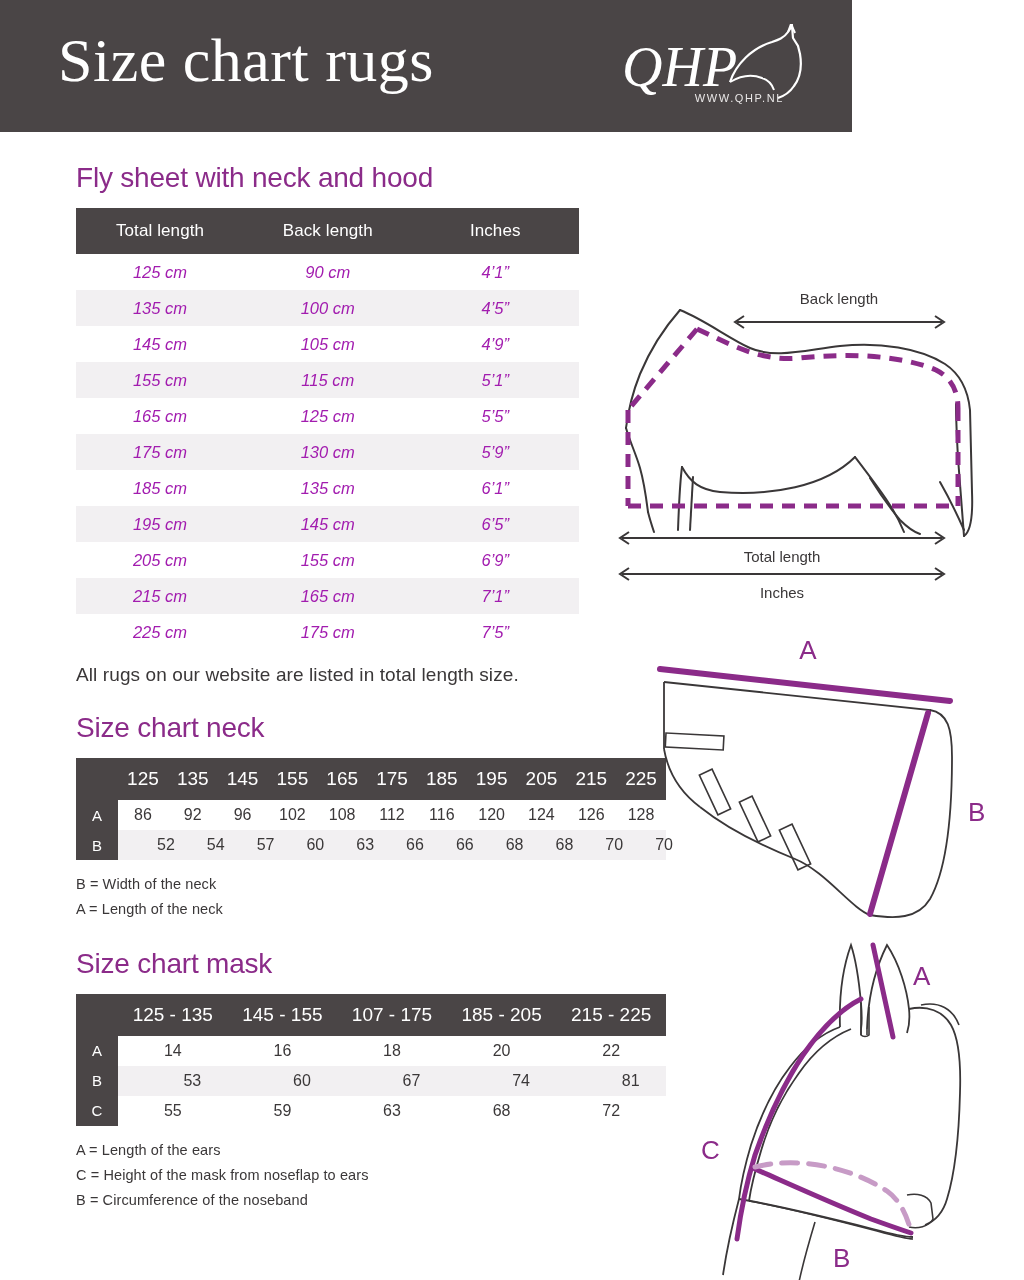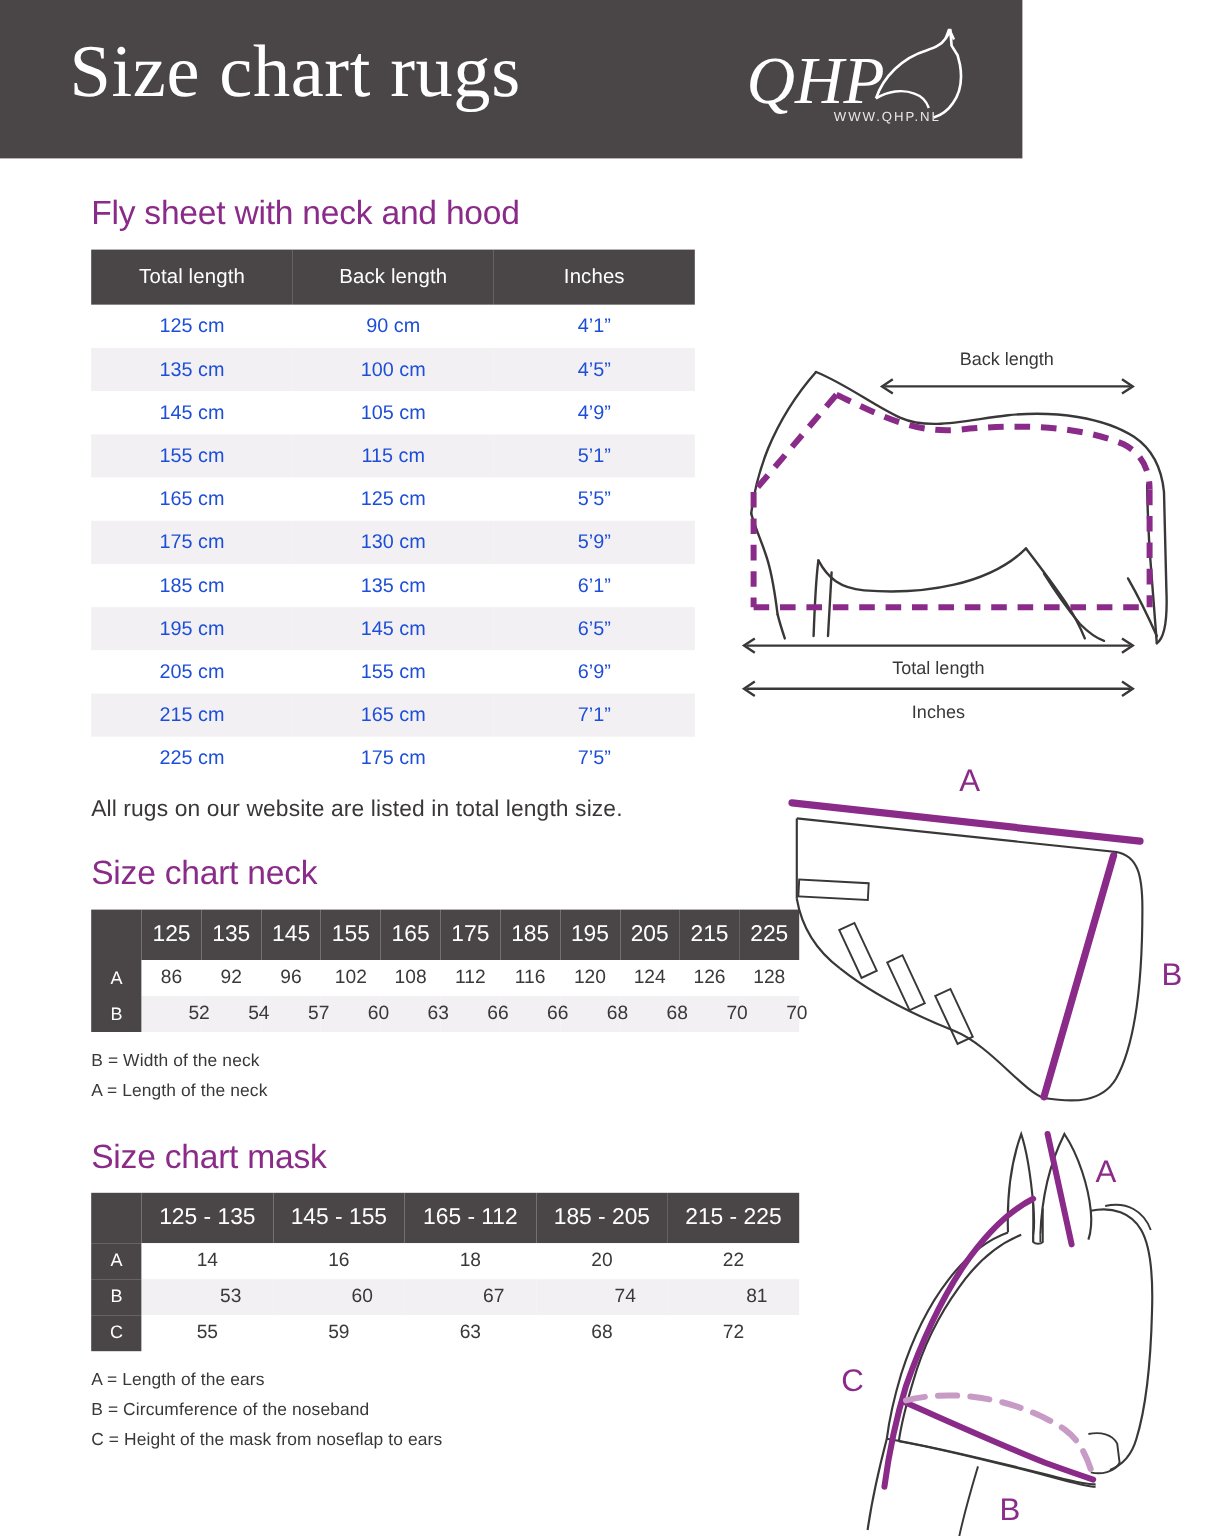--- a/index.html
+++ b/index.html
@@ -73,23 +73,24 @@
     color: #ffffff;
     font-size: 17px;
     font-weight: 400;
     padding: 13px 0;
     text-align: center;
     letter-spacing: 0.1px;
   }
   .main-table td {
     text-align: center;
     font-size: 16.5px;
-    color: #1d4ed8;
+    color: #a21caf;
     padding: 8.5px 0;
     font-weight: 400;
+    font-style: italic;
   }
   .main-table tbody tr:nth-child(even) td { background: #f2f0f2; }
   .main-table tbody tr:nth-child(odd) td { background: #ffffff; }
 
   .note {
     font-size: 19px;
     color: #3a3738;
     margin-top: 14px;
     letter-spacing: 0.1px;
   }
@@ -317,21 +318,21 @@
     </div>
 
     <h2 class="section-title" style="margin-top:28px;">Size chart mask</h2>
 
     <table class="matrix mask-matrix">
       <thead>
         <tr>
           <th class="corner"></th>
           <th>125 - 135</th>
           <th>145 - 155</th>
-          <th>165 - 112</th>
+          <th>107 - 175</th>
           <th>185 - 205</th>
           <th>215 - 225</th>
         </tr>
       </thead>
       <tbody>
         <tr class="plain">
           <td class="rowlabel">A</td>
           <td class="val">14</td>
           <td class="val">16</td>
           <td class="val">18</td>
@@ -352,22 +353,22 @@
           <td class="val">59</td>
           <td class="val">63</td>
           <td class="val">68</td>
           <td class="val">72</td>
         </tr>
       </tbody>
     </table>
 
     <div class="legend">
       <div>A = Length of the ears</div>
+      <div>C = Height of the mask from noseflap to ears</div>
       <div>B = Circumference of the noseband</div>
-      <div>C = Height of the mask from noseflap to ears</div>
     </div>
   </div>
 
   <div class="diagram" id="diagram-horse">
     <svg width="400" height="335" viewBox="0 0 400 335">
 
       <path d="M80 28 C105 38 128 56 150 66 C175 77 205 68 240 64
                C280 60 320 66 345 82 C360 92 368 108 370 128
                L372 210 C373 235 370 250 364 254" fill="none" stroke="#3a3738" stroke-width="2" stroke-linecap="round"></path>
       <path d="M80 28 C65 45 50 68 40 92 C32 112 28 130 26 146" fill="none" stroke="#3a3738" stroke-width="2" stroke-linecap="round"></path>

